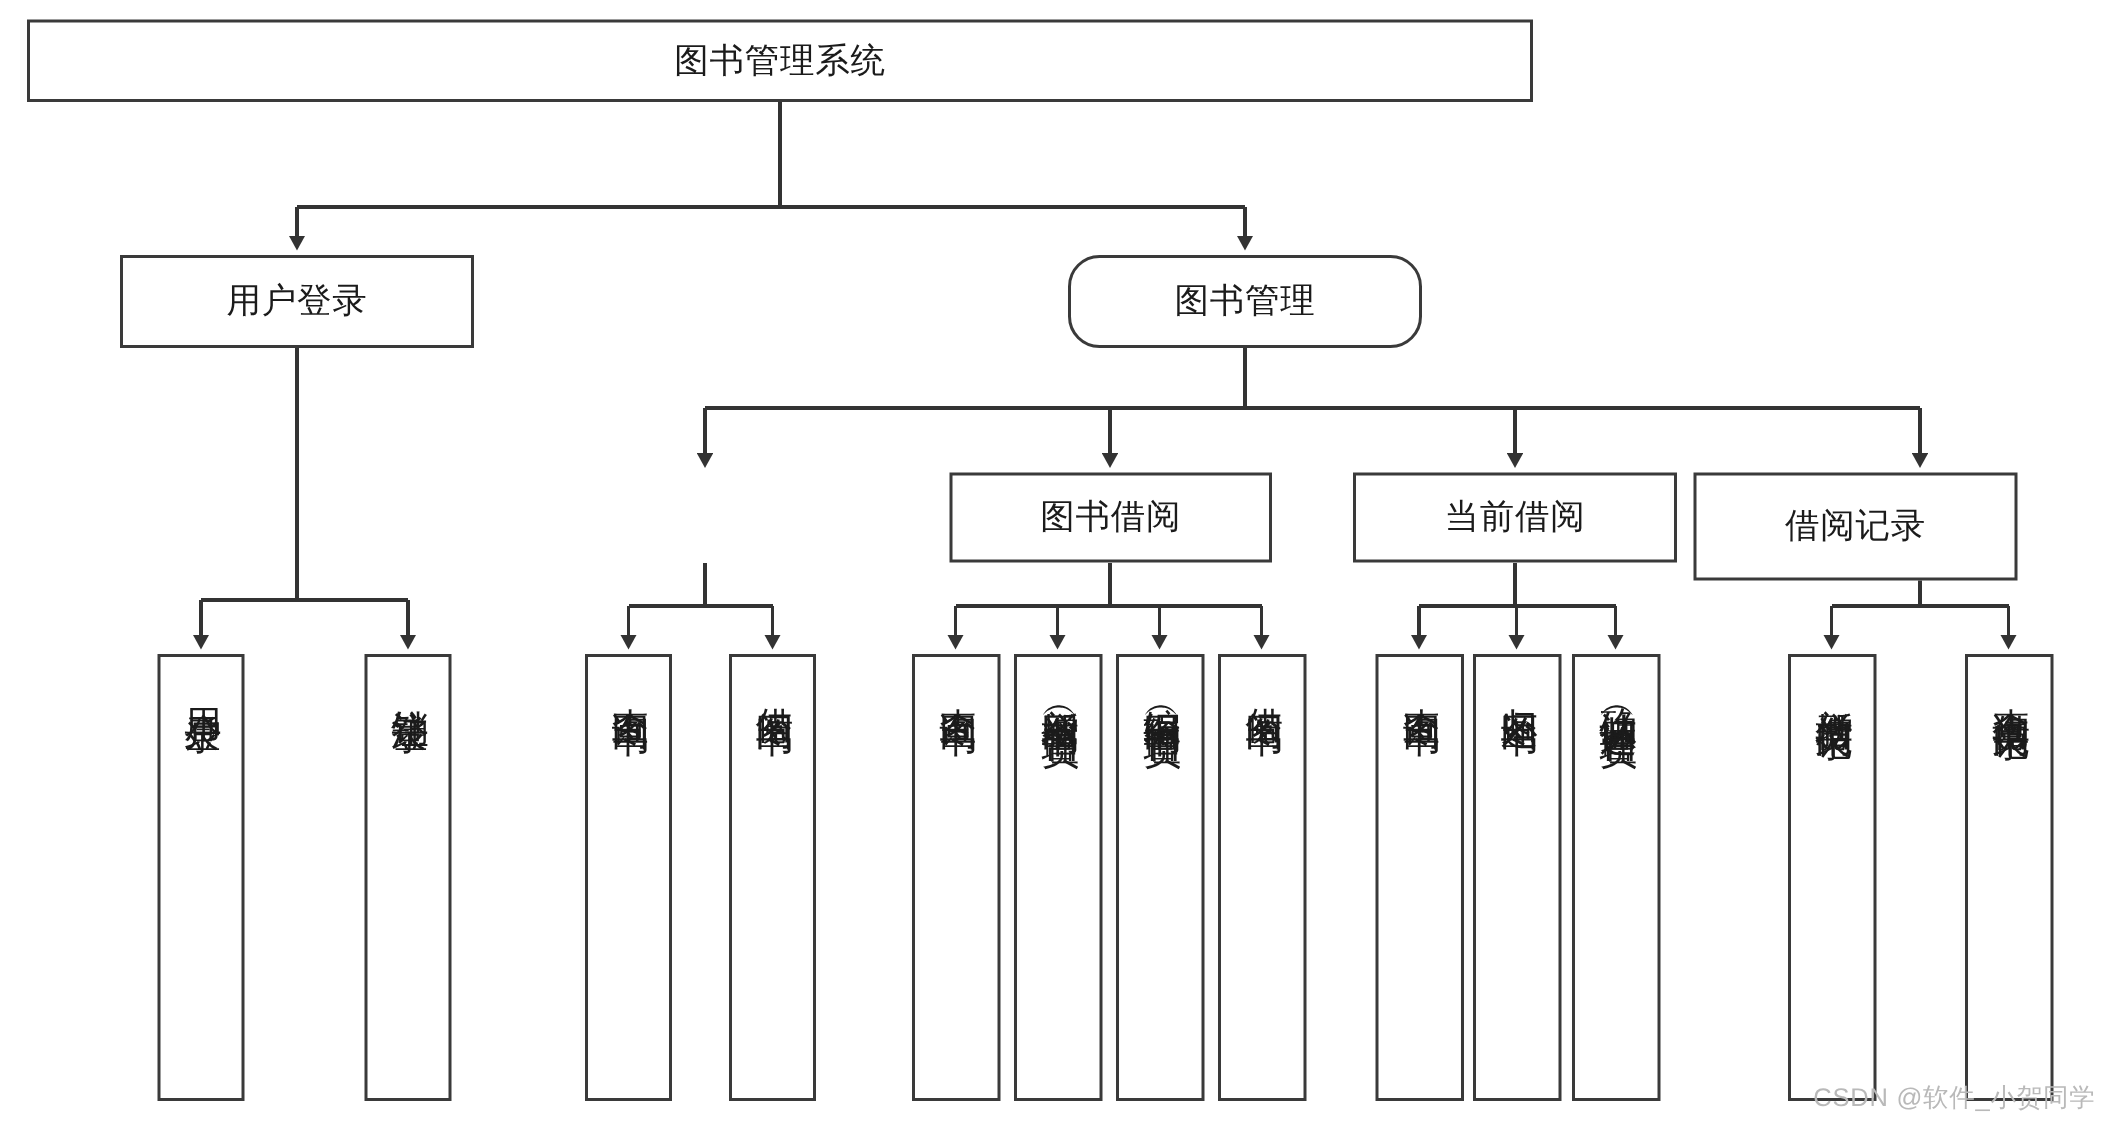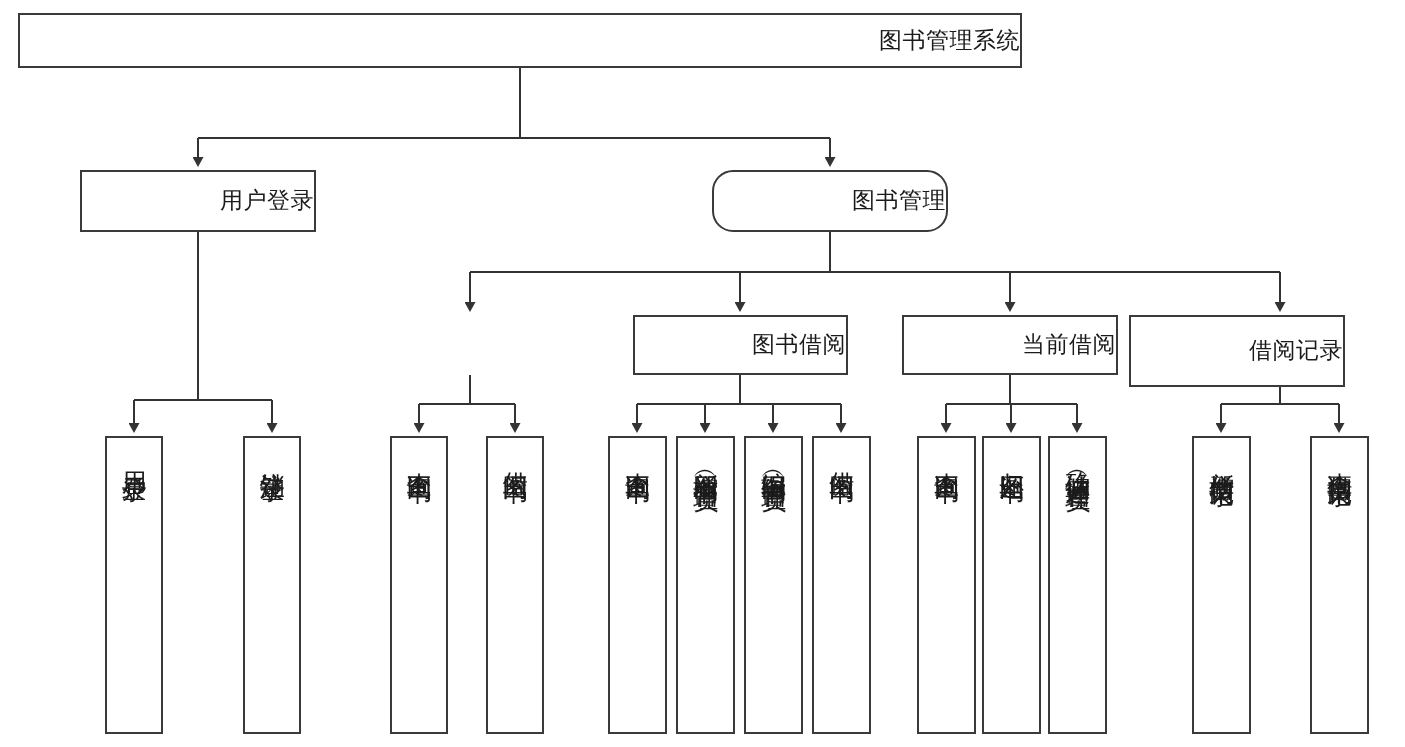--- a/index.html
+++ b/index.html
@@ -23,21 +23,21 @@
     height:747px;
     pointer-events:none;
   }
   .node{
     position:absolute;
     box-sizing:border-box;
     background:#ffffff;
     border:2.4px solid #3a3a3a;
     display:flex;
     align-items:center;
-    justify-content:flex-end;
+    justify-content:center;
     z-index:2;
   }
   .node .label{
     color:#1b1b1b;
     line-height:1.18;
     text-align:center;
     white-space:nowrap;
     font-weight:400;
   }
   
@@ -185,14 +185,15 @@
     <span class="label">确认归还（管理员）</span>
   </div>
 
   <div class="node vert" style="left:1192px;top:436px;width:59px;height:298px;">
     <span class="label">新增借阅记录</span>
   </div>
   <div class="node vert" style="left:1310px;top:436px;width:59px;height:298px;">
     <span class="label">查询借阅记录</span>
   </div>
 
+  <div class="watermark">CSDN @软件_小贺同学</div>
 
 </div>
 
 </body></html>

